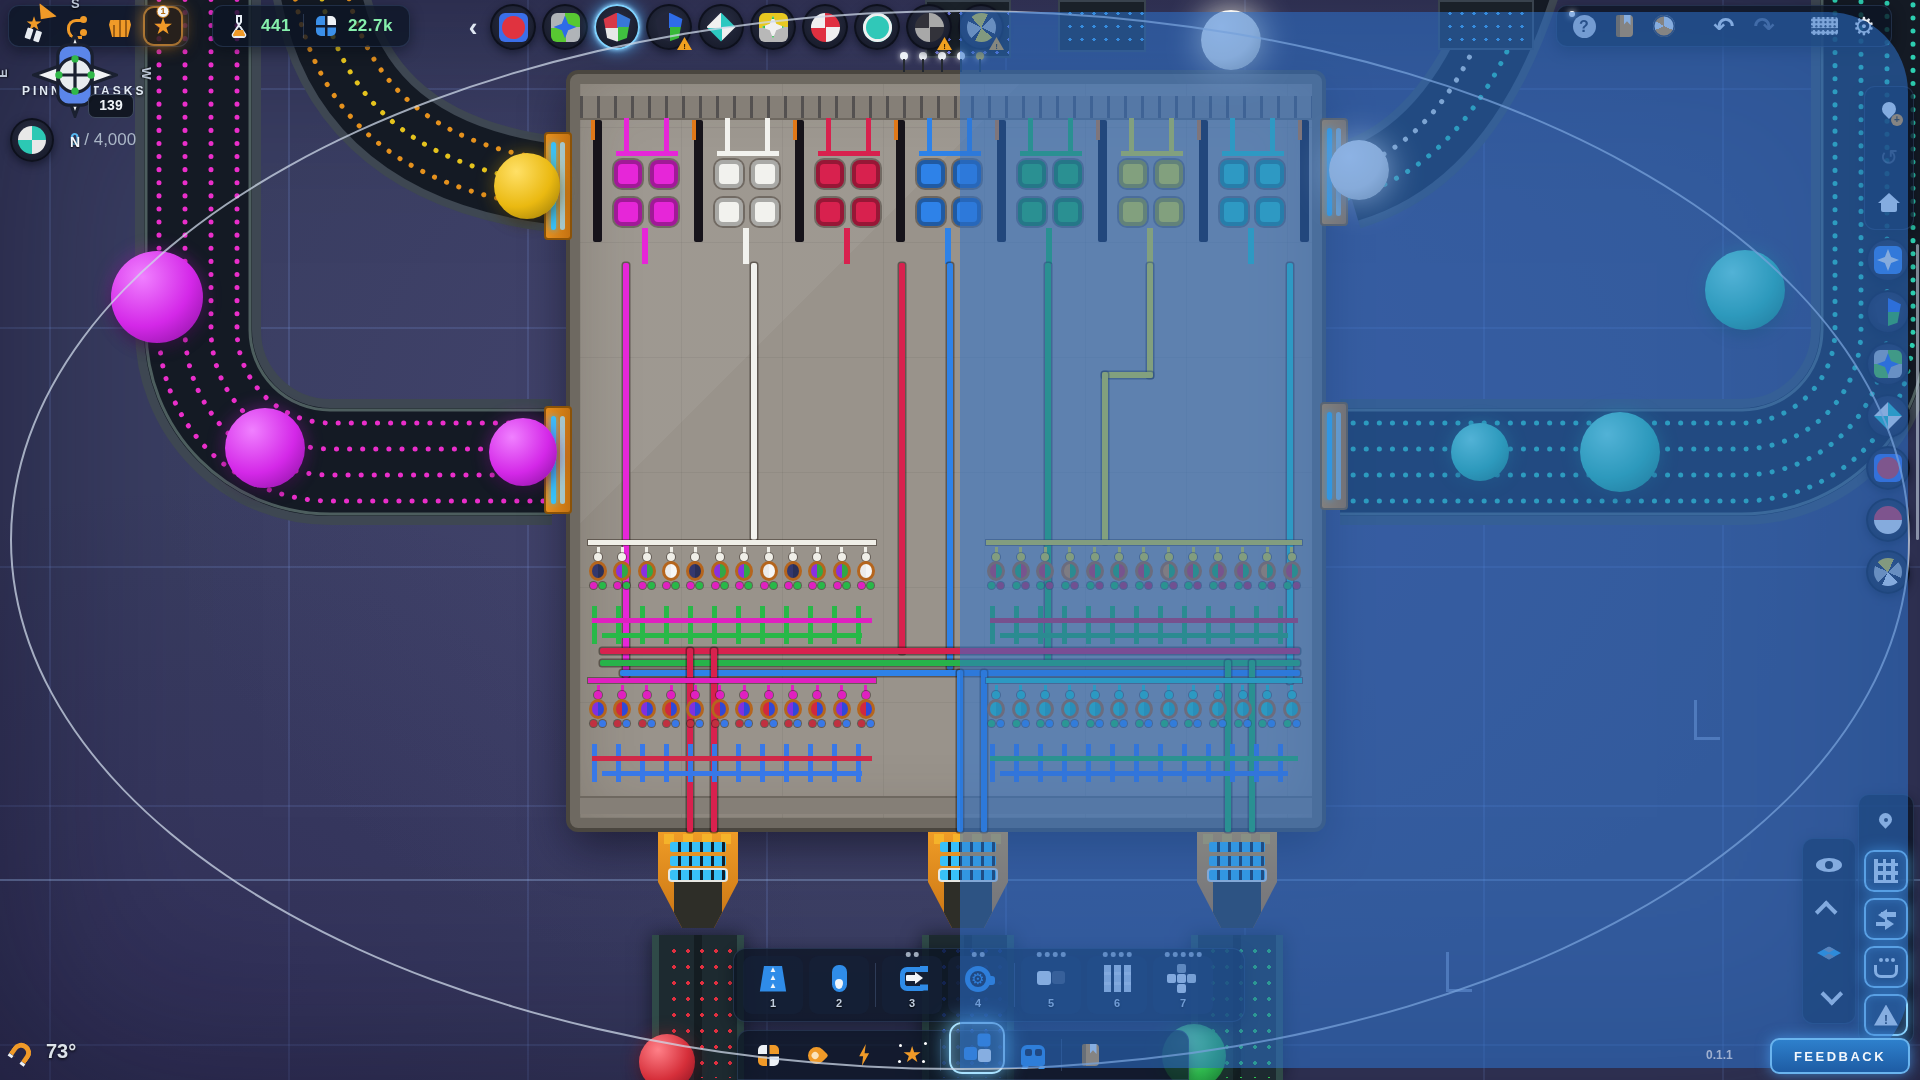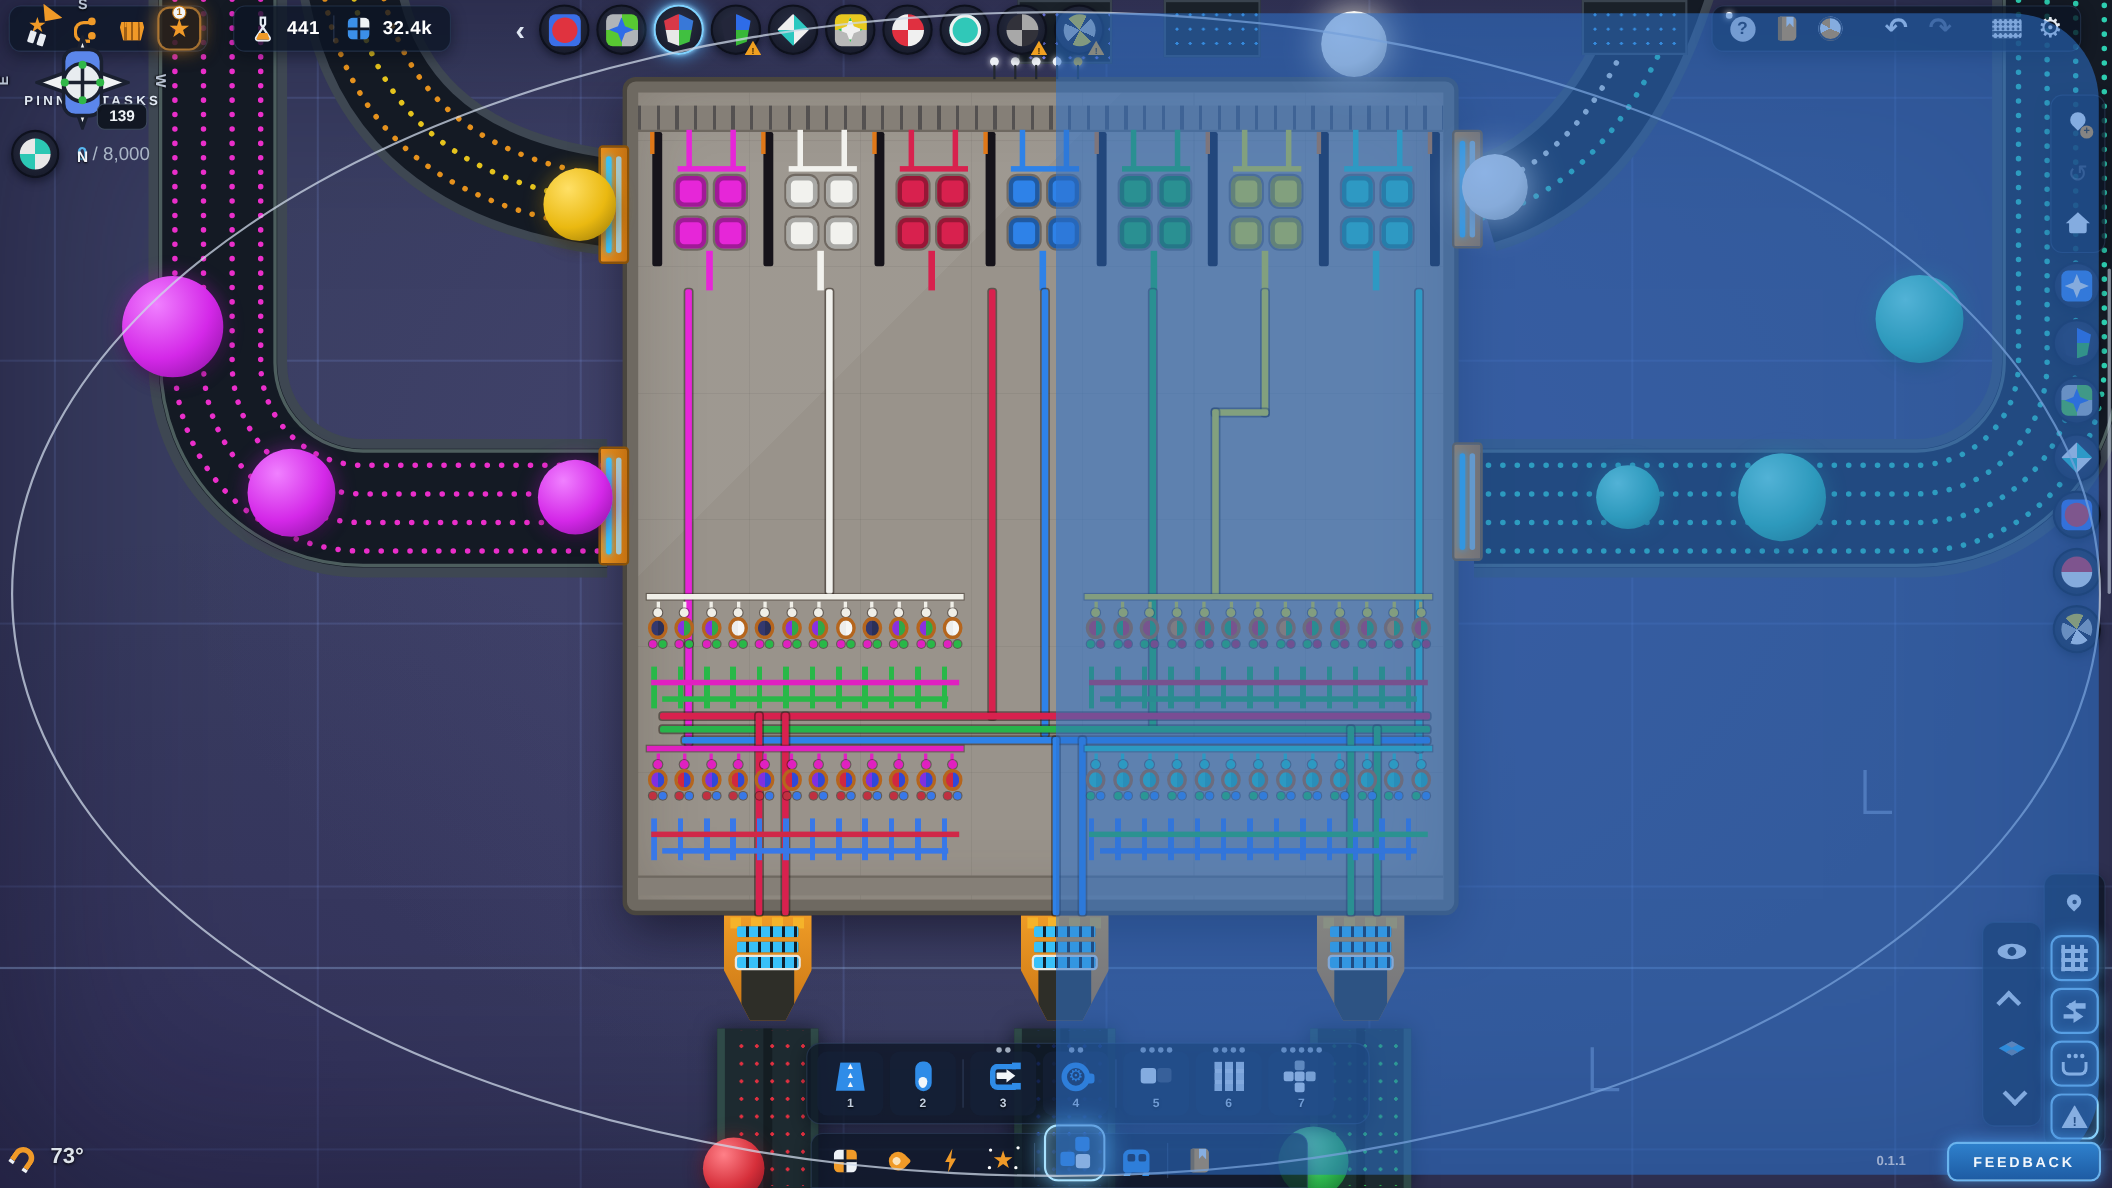--- a/index.html
+++ b/index.html
@@ -269,21 +269,21 @@
   .s-main{width:30px;height:30px;}
   .warn-badge{position:absolute;right:-2px;bottom:-2px;width:15px;height:13px;background:#f0a020;
     clip-path:polygon(50% 0,100% 100%,0 100%);}
   .warn-badge::after{content:"!";position:absolute;inset:0;text-align:center;line-height:19px;font-size:8px;
     font-weight:bold;color:#3a2404;}
 
   
   #tl-panel{left:8px;top:5px;height:42px;display:flex;align-items:center;gap:7px;padding:0 7px;}
   #tl-panel .ibtn{width:36px;height:36px;}
   #res-panel{left:212px;top:5px;height:42px;display:flex;align-items:center;gap:12px;padding:0 16px;}
-  .resval{font-size:17px;font-weight:bold;color:#ffffff;letter-spacing:.5px;}
+  .resval{font-size:17px;font-weight:bold;color:#86efac;letter-spacing:.5px;}
   #res-panel .vsep{height:24px;}
   #shape-toolbar{left:462px;top:2px;height:50px;display:flex;align-items:center;gap:6px;position:absolute;}
   #collapse{font-size:26px;font-weight:bold;color:#dfe7f2;width:22px;text-align:center;cursor:default;}
   #tr-panel{left:1556px;top:5px;height:42px;display:flex;align-items:center;gap:6px;padding:0 10px;}
   #tr-panel .ibtn{width:34px;height:34px;}
   #tr-panel .gap{width:14px;}
 
   
   #pinned-title{left:22px;top:84px;font-size:12px;font-weight:bold;letter-spacing:3px;color:#e2eaf4;
     text-shadow:0 1px 3px rgba(0,0,0,.7);}
@@ -1068,21 +1068,21 @@
   </div>
 
   <div id="res-panel" class="panel">
     <svg width="20" height="24" viewBox="0 0 20 24">
       <path d="M7 2 H13 M8 2 V8 L16 20 A2 2 0 0 1 14 23 H6 A2 2 0 0 1 4 20 L12 8 V2" fill="none" stroke="#e8eef6" stroke-width="2"></path>
       <path d="M6.5 16 L14 16 L15.5 20 A1 1 0 0 1 14 22 H6 A1 1 0 0 1 4.5 20 Z" fill="#f09a28"></path>
     </svg>
     <span class="resval">441</span>
     <div class="vsep"></div>
     <span class="ic i-shapes4"></span>
-    <span class="resval">32.4k</span>
+    <span class="resval">22.7k</span>
   </div>
 
   <div id="shape-toolbar">
     <span id="collapse">‹</span>
     <div class="shapes" style="display:flex;gap:6px;">
         <div class="shape-btn" style="height: 46px; width: 46px;">
           <span class="s-base" style="height: 29px; width: 29px; background: rgb(59, 111, 232);">
             <span class="s-main" style="height: 23px; width: 23px; background: conic-gradient(rgb(224, 51, 63) 0deg, rgb(224, 51, 63) 25%, rgb(224, 51, 63) 25%, rgb(224, 51, 63) 50%, rgb(224, 51, 63) 50%, rgb(224, 51, 63) 75%, rgb(224, 51, 63) 75%, rgb(224, 51, 63) 100%); border-radius: 50%;"></span>
           </span>
         </div>
@@ -1153,21 +1153,21 @@
   <div id="pinned-title" class="abs">PINNED TASKS</div>
   <div id="pinned-task" class="abs">
     <div id="task-shape-slot">
         <div class="shape-btn" style="height: 44px; width: 44px;">
           <span class="s-main" style="height: 28px; width: 28px; background: conic-gradient(rgb(44, 200, 180) 0deg, rgb(44, 200, 180) 25%, rgb(232, 232, 232) 25%, rgb(232, 232, 232) 50%, rgb(44, 200, 180) 50%, rgb(44, 200, 180) 75%, rgb(232, 232, 232) 75%, rgb(232, 232, 232) 100%); border-radius: 50%;"></span>
         </div>
       </div>
     <div class="task-text">
       <span class="task-cur">0</span>
       <span class="task-sep">/</span>
-      <span class="task-goal">8,000</span>
+      <span class="task-goal">4,000</span>
     </div>
   </div>
 
   <div id="nav-panel" class="panel">
     <div class="ibtn">
       <span class="ic i-waypoint"></span>
     </div>
     <div class="ibtn dim">
       <span class="ic i-history">↺</span>
     </div>

